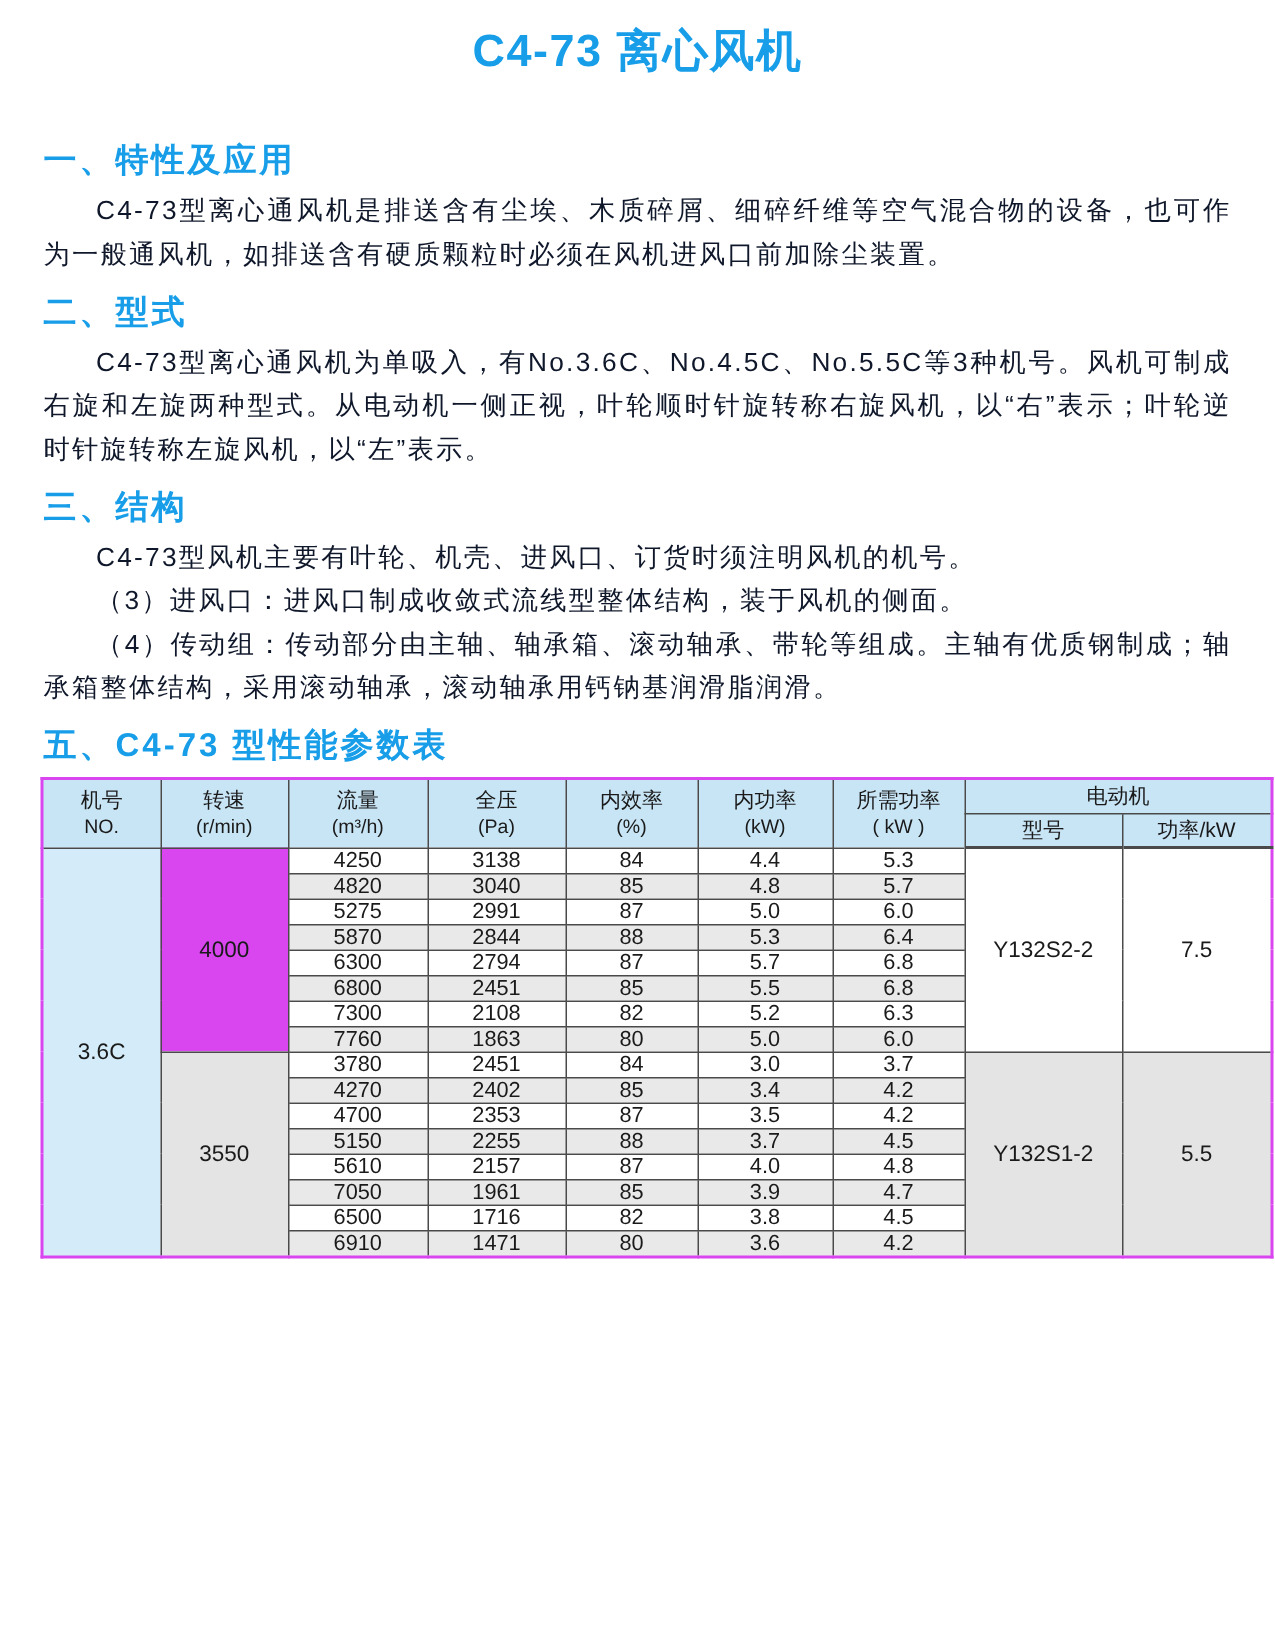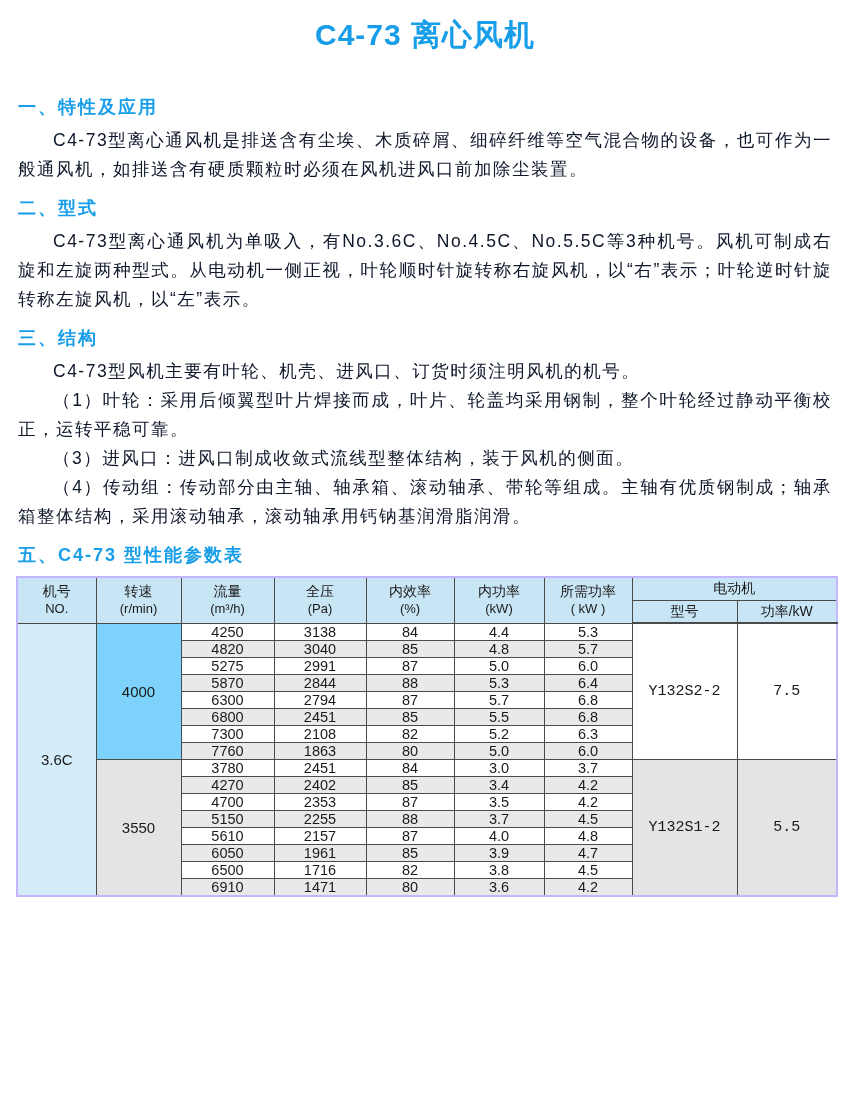--- a/index.html
+++ b/index.html
@@ -9,59 +9,59 @@
     --stripe-bg:#E9E9E9;
     --group-cell-bg:#E4E4E4;
   }
   *{box-sizing:border-box;}
   html,body{margin:0;padding:0;}
   body{
     width:850px;height:1097px;background:#ffffff;
     font-family:"Liberation Sans", sans-serif;
     color:#111;overflow:hidden;
   }
-  .page{padding:0 18px;}
+  .page{padding:0 29px;}
   .doc-title{
     text-align:center;color:var(--accent);
     font-size:30px;font-weight:bold;letter-spacing:1px;
     margin:14px 0 0 0;line-height:42px;
   }
   h2.sec-heading{
-    color:var(--accent);font-size:18px;font-weight:bold;
+    color:var(--accent);font-size:22px;font-weight:bold;
     letter-spacing:2px;margin:11px 0 6px 0;line-height:26px;
   }
   section.first h2.sec-heading{margin-top:38px;}
   p.body-text{
     font-size:17.5px;line-height:29px;letter-spacing:1.5px;
     margin:0;text-indent:2em;color:#0f172a;
     text-align:justify;
   }
   table.perf{
     border-collapse:collapse;table-layout:fixed;
     width:820px;margin:8px 0 0 -2px;
-    border:2px solid #c4b5fd;
+    border:2px solid #d946ef;
   }
   table.perf th, table.perf td{
     border:1px solid #4a4a4a;text-align:center;vertical-align:middle;
     padding:0;
   }
   table.perf thead th{
     background:var(--table-header-bg);
     font-weight:normal;font-size:14px;line-height:1.25;
     padding:2px 0;color:#1a1a1a;
   }
   table.perf thead tr:last-child th{border-bottom-width:2px;}
   table.perf thead th .unit{font-size:13px;}
   table.perf tbody td{
     height:16px;font-size:14.5px;color:#1a1a1a;background:#fff;
   }
   table.perf tbody tr.stripe td{background:var(--stripe-bg);}
   table.perf tbody td.model-cell{background:var(--model-cell-bg);font-size:15px;}
-  table.perf tbody td.speed-cell{background:#7dd3fc;font-size:15px;}
-  table.perf tbody td.motor-cell{background:#fff;font-size:15px;font-family:Liberation Mono, monospace;}
+  table.perf tbody td.speed-cell{background:#d946ef;font-size:15px;}
+  table.perf tbody td.motor-cell{background:#fff;font-size:15px;}
   table.perf tbody td.group-gray{background:var(--group-cell-bg);}
 </style>
 </head>
 <body>
 
 <div class="page">
 
   <h1 class="doc-title">C4-73 离心风机</h1>
 
   <section class="first">
@@ -70,21 +70,20 @@
   </section>
 
   <section>
     <h2 class="sec-heading">二、型式</h2>
     <p class="body-text">C4-73型离心通风机为单吸入，有No.3.6C、No.4.5C、No.5.5C等3种机号。风机可制成右旋和左旋两种型式。从电动机一侧正视，叶轮顺时针旋转称右旋风机，以“右”表示；叶轮逆时针旋转称左旋风机，以“左”表示。</p>
   </section>
 
   <section>
     <h2 class="sec-heading">三、结构</h2>
     <p class="body-text">C4-73型风机主要有叶轮、机壳、进风口、订货时须注明风机的机号。</p>
-    <p class="body-text">（1）叶轮：采用后倾翼型叶片焊接而成，叶片、轮盖均采用钢制，整个叶轮经过静动平衡校正，运转平稳可靠。</p>
     <p class="body-text">（3）进风口：进风口制成收敛式流线型整体结构，装于风机的侧面。</p>
     <p class="body-text">（4）传动组：传动部分由主轴、轴承箱、滚动轴承、带轮等组成。主轴有优质钢制成；轴承箱整体结构，采用滚动轴承，滚动轴承用钙钠基润滑脂润滑。</p>
   </section>
 
 
   <section>
     <h2 class="sec-heading">五、C4-73 型性能参数表</h2>
 
     <table class="perf">
       <colgroup>
@@ -228,21 +227,21 @@
             <td>4.5</td>
           </tr>
           <tr>
             <td>5610</td>
             <td>2157</td>
             <td>87</td>
             <td>4.0</td>
             <td>4.8</td>
           </tr>
           <tr class="stripe">
-            <td>6050</td>
+            <td>7050</td>
             <td>1961</td>
             <td>85</td>
             <td>3.9</td>
             <td>4.7</td>
           </tr>
           <tr>
             <td>6500</td>
             <td>1716</td>
             <td>82</td>
             <td>3.8</td>

